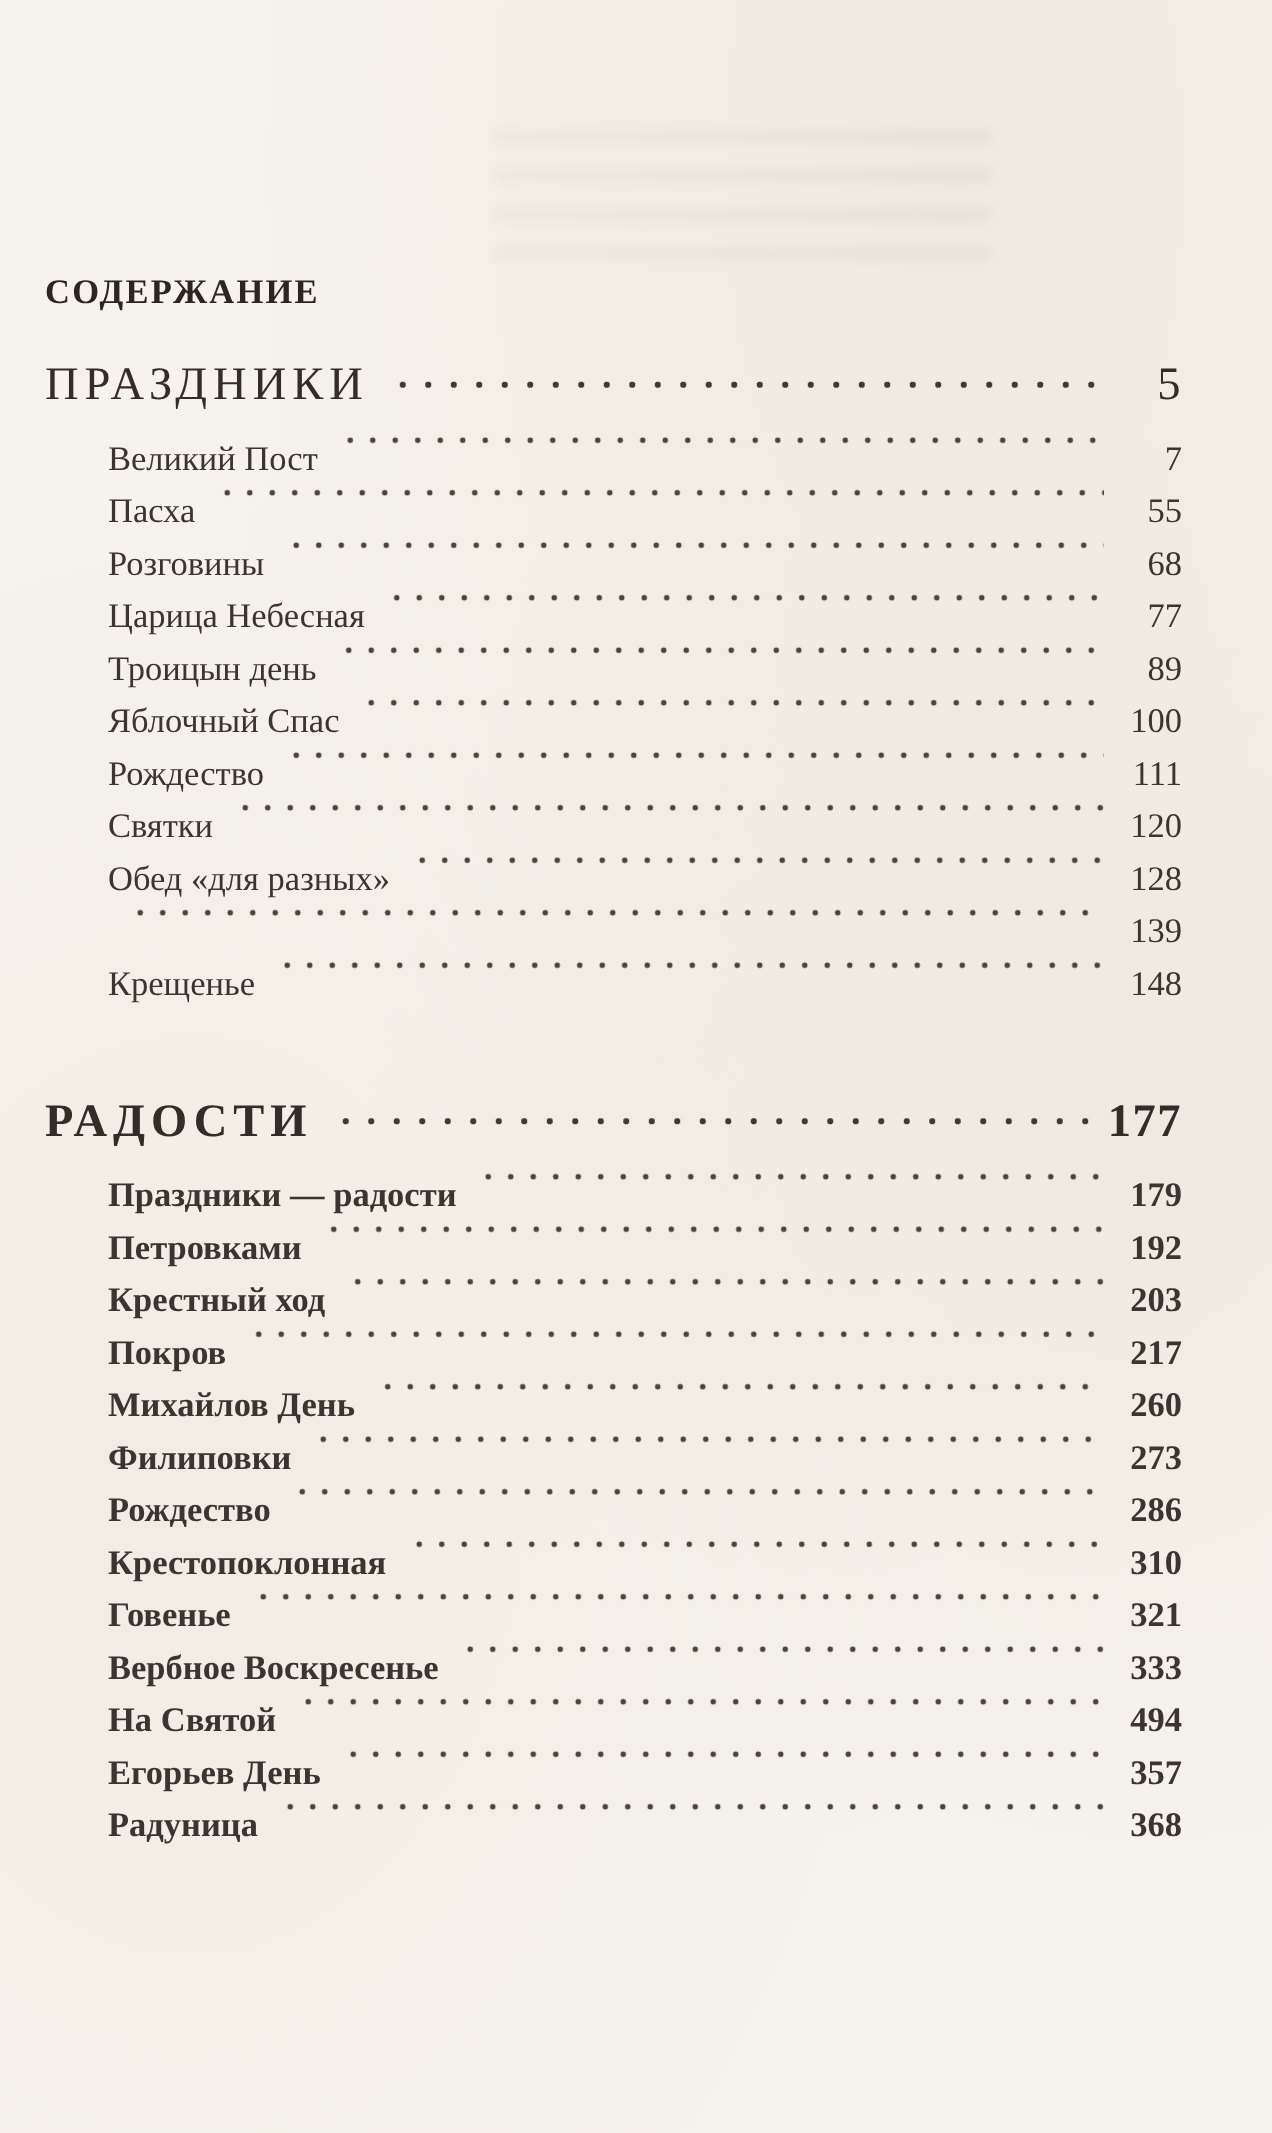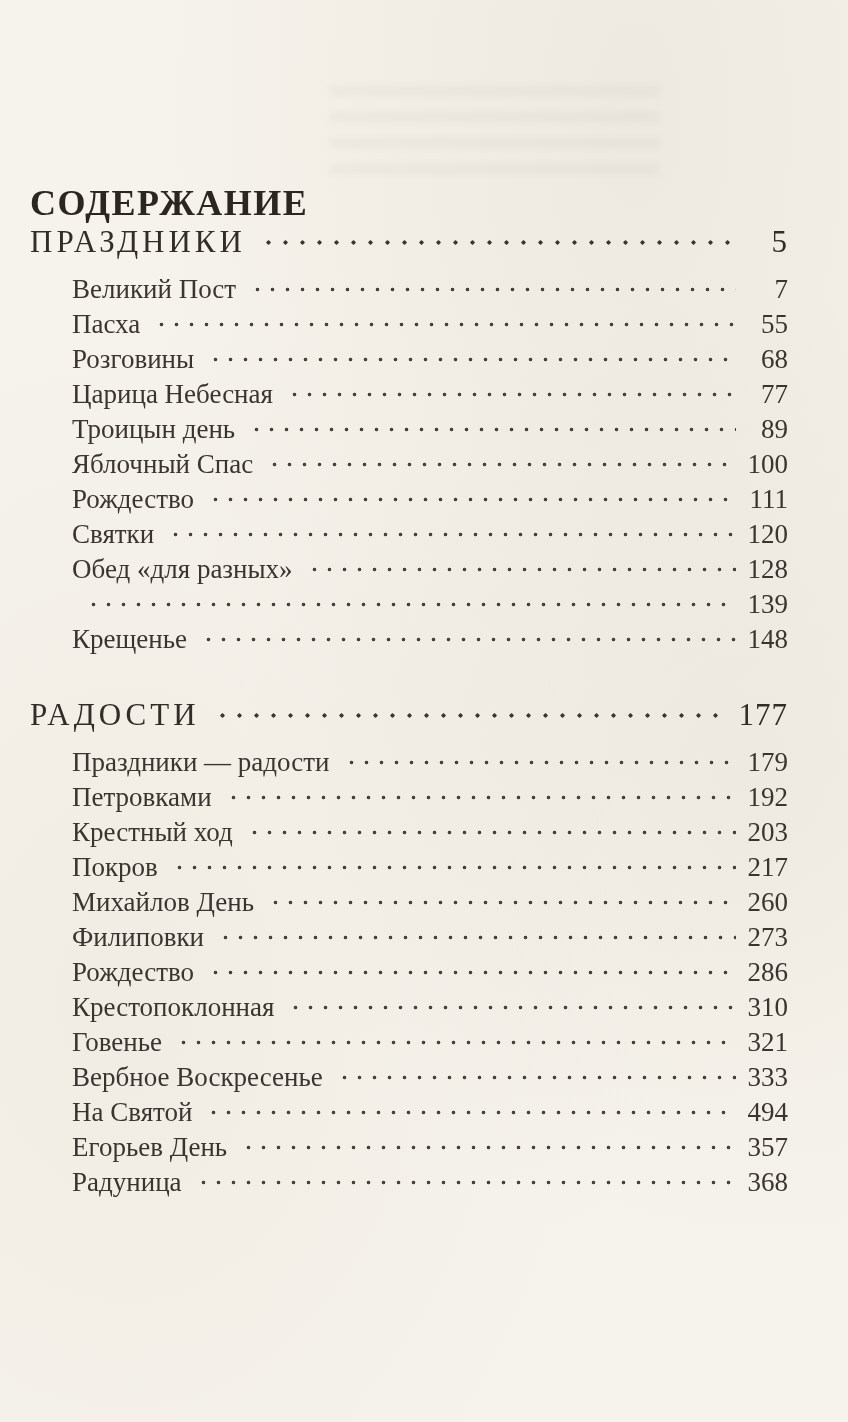--- a/index.html
+++ b/index.html
@@ -36,46 +36,48 @@
       to bottom,
       rgba(120,110,95,0.10) 0 10px,
       transparent 10px 26px
     );
     filter: blur(3px);
     opacity: 0.5;
     pointer-events: none;
   }
 
   .title {
-    font-size: 36px;
+    font-size: 23px;
     font-weight: bold;
     letter-spacing: 1.5px;
     color: #2b2620;
-  }
-
-  .toc-section + .toc-section { margin-top: 38px; }
+    margin-bottom: 30px;
+  }
+
+  .toc-section + .toc-section { margin-top: 56px; font-weight: bold; }
 
   .row {
     display: flex;
     align-items: baseline;
   }
 
   .section-row {
     font-size: 31px;
     letter-spacing: 4px;
     color: #322d26;
     margin-bottom: 10px;
     height: 40px;
   }
 
   .entry-row {
-    font-size: 27px;
+    font-size: 23px;
     color: #3a352e;
     height: 35px;
     padding-left: 42px;
+    align-items: center;
   }
 
   .leader {
     flex: 1;
     height: 14px;
     margin: 0 10px 0 12px;
     align-self: baseline;
     background-image: radial-gradient(circle, #4a443b 1.7px, transparent 2.1px);
     background-size: 15px 15px;
     background-repeat: repeat-x;

